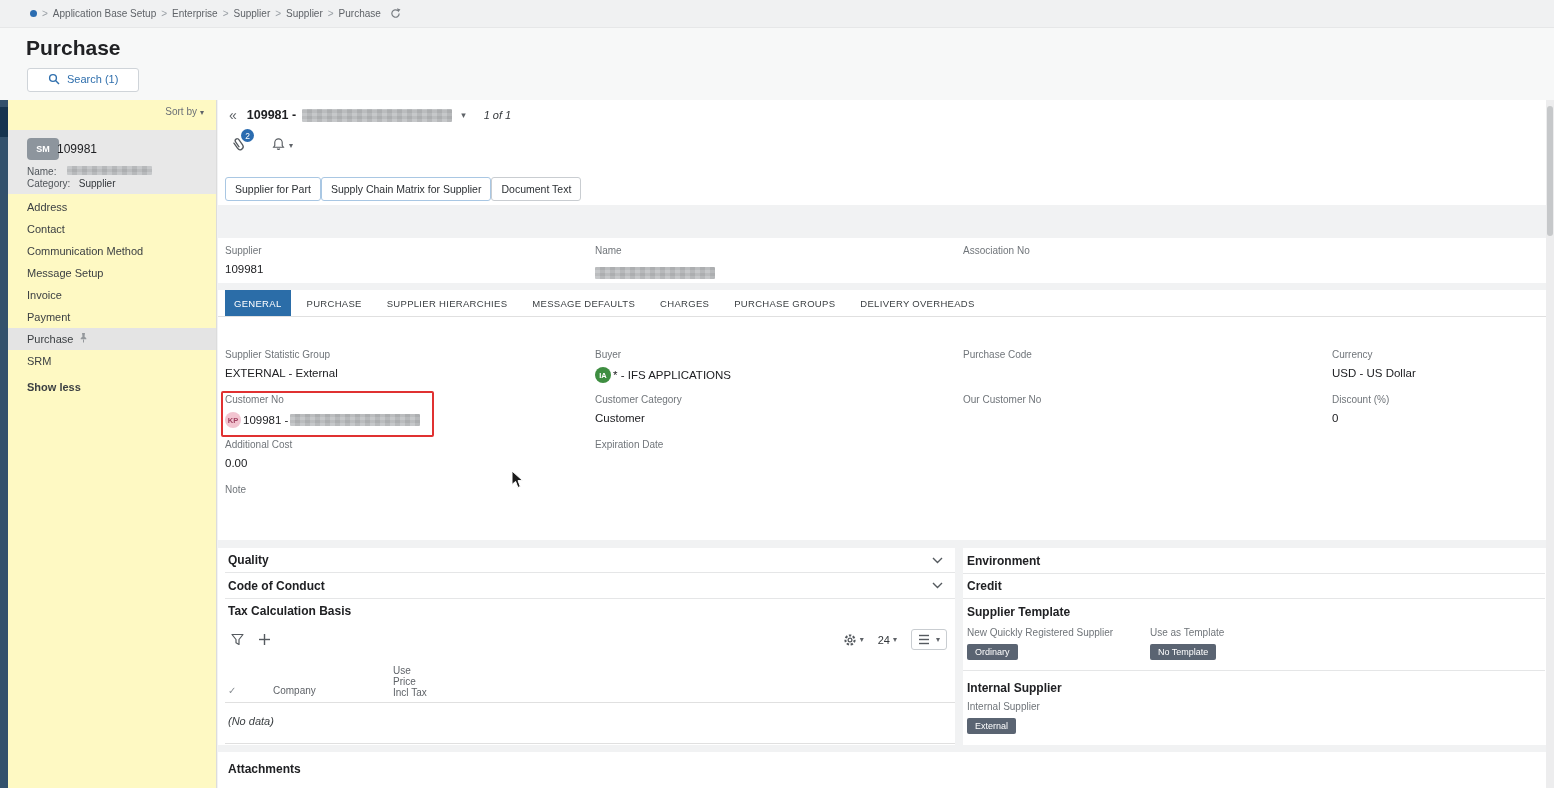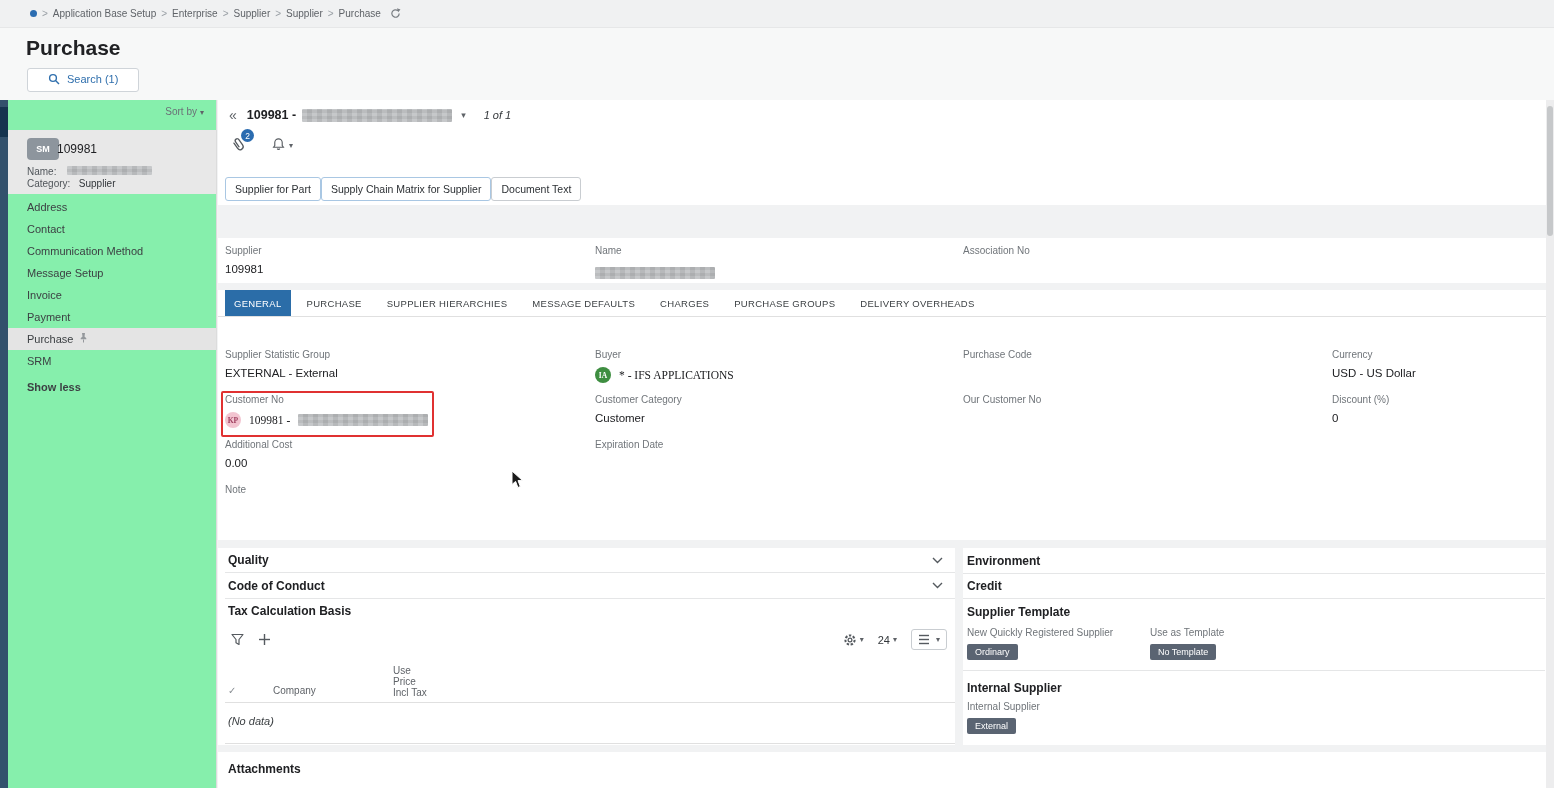--- a/index.html
+++ b/index.html
@@ -14,21 +14,21 @@
   .crumbs { display:flex; align-items:center; }
   .crumb { font-size:10px; color:#5f6368; margin-left:5px; cursor:pointer; }
   .crumb::before { content:">"; color:#9aa0a6; margin-right:5px; }
   .refresh { margin-left:9px; display:inline-flex; cursor:pointer; }
 
   .page-title { font-size:21px; font-weight:700; color:#202124; }
   .search-btn { display:inline-flex; align-items:flex-start; gap:7px; background:#fff; border:1px solid #cfd4d9;
     border-radius:3px; padding:4px 20px; font-size:11px; color:#2f6fad; cursor:pointer; font-family:inherit; }
 
   
-  .sidebar { background:#86efac; border-right:1px solid #dcdcdc; }
+  .sidebar { background:#fef9c3; border-right:1px solid #dcdcdc; }
   .sortby { position:absolute; top:6px; right:12px; font-size:10px; color:#6b7077; cursor:pointer; }
   .caret { font-size:8px; color:#5f6368; margin-left:3px; }
   .side-card { position:absolute; left:0; top:30px; width:100%; height:64px; background:#e8e8e8; }
   .avatar { display:inline-flex; align-items:center; justify-content:center; font-weight:700; }
   .avatar-sm { width:32px; height:22px; border-radius:4px; background:#8d959d; color:#fff; font-size:9px; }
   .card-id { font-size:12px; color:#202124; }
   .card-label { font-size:10px; color:#50555a; }
   .card-val { font-size:10px; color:#33373b; margin-left:4px; }
   .nav { position:absolute; left:0; top:96px; width:100%; }
   .nav-item { height:22px; line-height:22px; padding-left:19px; font-size:11px; color:#3c4043; cursor:pointer; display:flex; align-items:center; }
@@ -49,21 +49,21 @@
   .pager { font-size:11px; color:#33373b; margin-left:18px;font-style:italic; }
   .count-badge { display:inline-flex; align-items:center; justify-content:center; width:13px; height:13px;
     border-radius:50%; background:#2b6cb0; color:#fff; font-size:8.5px; margin-left:-4px; margin-top:-8px; }
   .cmd-btn { background:#fff; border:1px solid #c9cdd1; border-radius:3px; padding:5px 9px; font-size:10.5px;
     color:#2c3034; cursor:pointer; font-family:inherit; }
   .cmd-btn.bluish { border-color:#a9c7e3; }
 
   .fgroup .label { font-size:10px; color:#70757a; margin-bottom:7px; }
   .fgroup .value { font-size:11.5px; color:#202124; }
   .link { color:#2f6fad; cursor:pointer;text-align:center; }
-  .val-row { display:flex; align-items:center; gap:8px;font-family:Liberation Serif, serif; }
+  .val-row { display:flex; align-items:center; gap:2px; }
   .avatar-ia { width:16px; height:16px; border-radius:50%; background:#3e8e41; color:#fff; font-size:7.5px; }
   .avatar-kp { width:16px; height:16px; border-radius:50%; background:#f2c4d0; color:#a04060; font-size:7.5px; }
 
   .tabs { display:flex; align-items:stretch; border-bottom:1px solid #e0e0e0; height:27px; }
   .tab { font-size:9.5px; letter-spacing:.3px; color:#3c4043; padding:8px 9px 0 9px; margin-right:7px; cursor:pointer; white-space:nowrap; }
   .tab-active { background:#2b6da8; color:#fff; }
 
   .sec-row { display:flex; align-items:center; justify-content:space-between; padding:0 12px 0 3px; }
   .sec-title { font-size:12px; font-weight:600; color:#202124; }
   .bb { border-bottom:1px solid #e5e6e7; }

